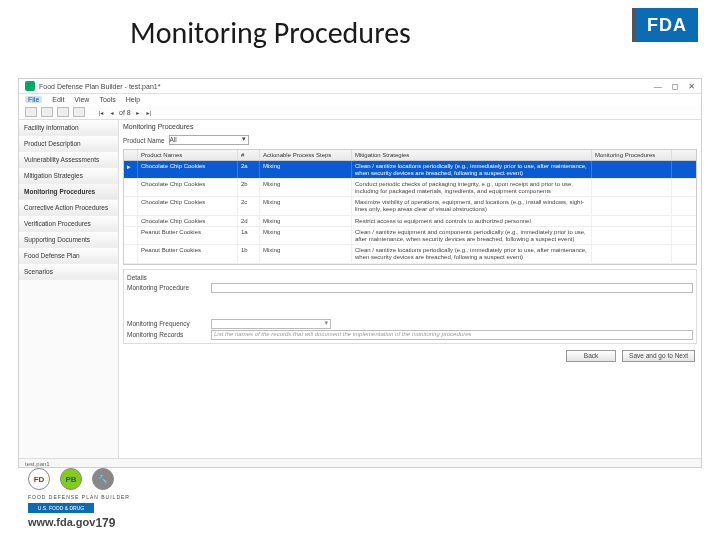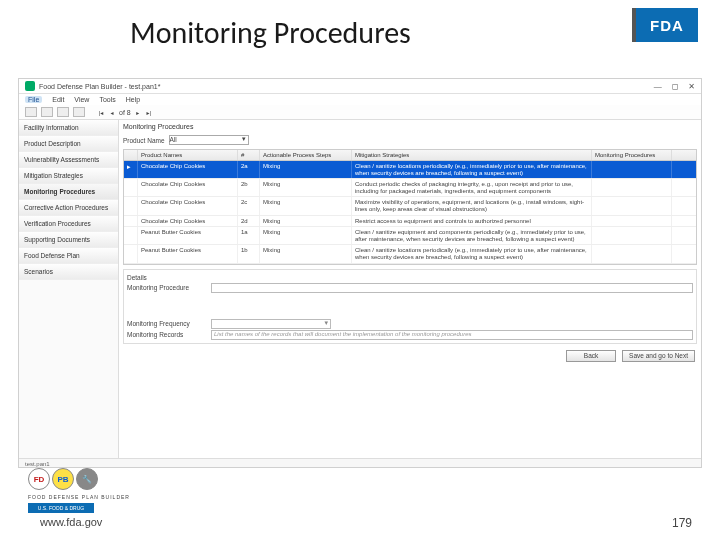--- a/index.html
+++ b/index.html
@@ -1,19 +1,19 @@
 <!DOCTYPE html>
 <html><head>
 <meta charset="utf-8">
 <style>
   * { box-sizing: border-box; margin: 0; padding: 0; }
   html, body { width: 720px; height: 540px; font-family: Arial, sans-serif; background: #fff; }
   body { position: relative; overflow: hidden; }
   .slide { width: 720px; height: 540px; position: relative; }
-  .fda-logo { position: absolute; top: 8px; right: 22px; width: 62px; height: 34px; background: #0c6cb3; color: #fff; font-weight: bold; font-size: 15px; display: flex; align-items: center; justify-content: center; letter-spacing: 1px; }
+  .fda-logo { position: absolute; top: 8px; right: 22px; width: 62px; height: 34px; background: #0c6cb3; color: #fff; font-weight: bold; font-size: 18px; display: flex; align-items: center; justify-content: center; letter-spacing: 1px; }
   .fda-logo::before { content:""; position:absolute; left:-4px; top:0; width:4px; height:34px; background:#555;}
   .slide-title { position: absolute; top: 14px; left: 130px; font-size: 30px; color: #1a1a1a; font-family: 'Calibri', Arial, sans-serif; }
   .app-window { position: absolute; top: 78px; left: 18px; right: 18px; height: 390px; border: 1px solid #d0d0d0; background: #f7f7f7; font-size: 7px; color: #444; }
   .app-titlebar { display:flex; align-items:center; justify-content:space-between; padding:2px 6px; background:#fff; border-bottom:1px solid #e0e0e0;}
   .app-title-left { display:flex; align-items:center; gap:4px;}
   .app-icon { width:10px; height:10px; background:#0a6; border-radius:2px;}
   .win-controls { display:flex; gap:10px; font-size:8px; color:#555;}
   .menubar { display:flex; gap:10px; padding:2px 6px; background:#fff; }
   .menubar span:first-child { background:#cfe3f5; padding:0 3px; border-radius:2px; color:#1a4d8f;}
   .toolbar { display:flex; align-items:center; gap:4px; padding:2px 6px; border-bottom:1px solid #ddd; background:#fdfdfd;}
@@ -41,28 +41,28 @@
   .grid-row.selected .sel { color:#fff;}
   .details { margin:2px 4px; border:1px solid #ddd; padding:2px 3px; font-size:6.5px;}
   .details .label { padding:2px 0 1px 0;}
   .details .field { display:flex; align-items:center; gap:4px; margin:1px 0;}
   .details .input { flex:1; height:10px; border:1px solid #bbb; background:#fff; font-size:6px; padding:0 2px; color:#888;}
   .details .input.small { flex:0 0 120px;}
   .details .placeholder { color:#999; font-style:italic;}
   .footer-btns { display:flex; justify-content:flex-end; gap:6px; padding:4px 6px;}
   .btn { min-width:50px; height:12px; border:1px solid #999; background:linear-gradient(#fefefe,#e4e4e4); font-size:6.5px; display:flex; align-items:center; justify-content:center; padding:0 6px;}
   .statusbar { border-top:1px solid #ddd; padding:2px 6px; font-size:6px; color:#666;}
-  .bottom-badges { position:absolute; left:28px; bottom:50px; display:flex; gap:2px; align-items:flex-start; }
+  .bottom-badges { position:absolute; left:28px; bottom:50px; display:flex; gap:10px; align-items:flex-start; }
   .bottom-badges .circ { width:22px; height:22px; border-radius:50%; border:1px solid #888; display:flex; align-items:center; justify-content:center; font-size:8px; font-weight:bold;}
   .c-fd { background:#fff; color:#c31b1b;}
-  .c-pb { background:#fde047; color:#0a5bd3;}
+  .c-pb { background:#84cc16; color:#0a5bd3;}
   .c-wr { background:#888; color:#fff;}
   .badges-sub { position:absolute; left:28px; bottom:40px; font-size:5px; color:#444; letter-spacing:1px;}
   .badges-fda { position:absolute; left:28px; bottom:27px; font-size:5px; background:#0c6cb3; color:#fff; padding:2px 4px; width:66px; text-align:center;}
-  .footer { position:absolute; bottom:10px; left:40px; right:28px; display:flex; justify-content:space-between; font-size:11px; color:#444; font-family: Verdana, Arial, sans-serif;}
+  .footer { position:absolute; bottom:10px; left:28px; right:28px; display:flex; font-size:11px; color:#444; font-family: Verdana, Arial, sans-serif; font-weight: bold;}
   .page-num { font-size:12px; }
 </style>
 </head>
 <body>
 
 <div class="slide">
   <div class="fda-logo">FDA</div>
   <div class="slide-title">Monitoring Procedures</div>
 
   <div class="app-window">

